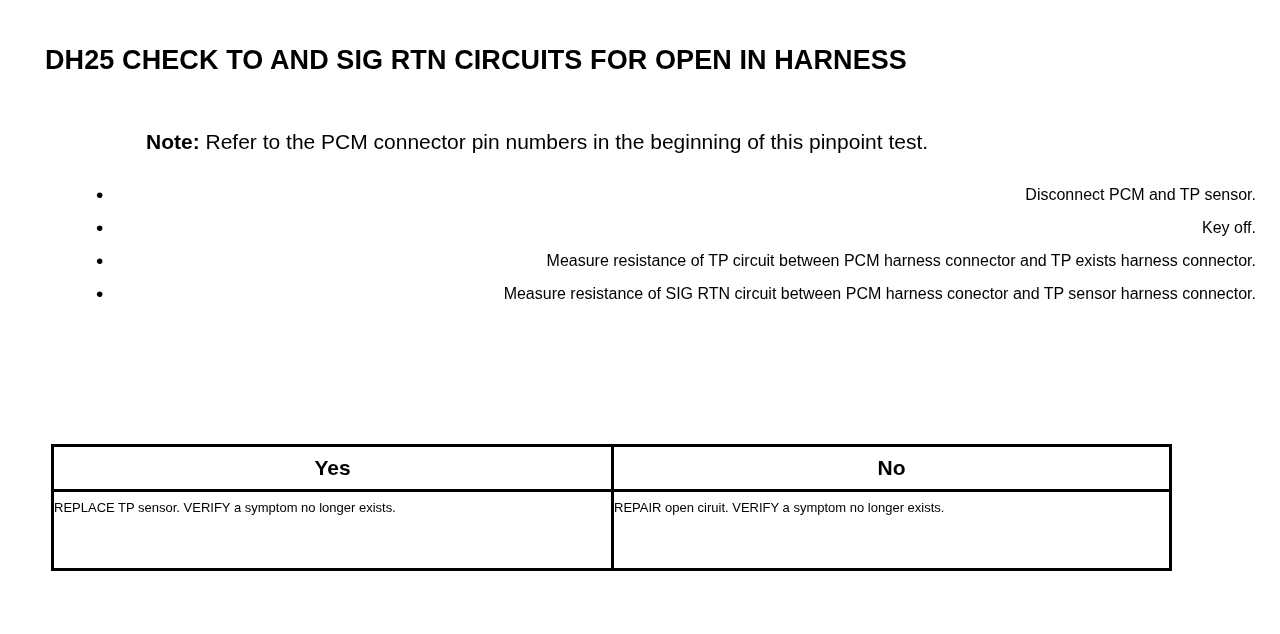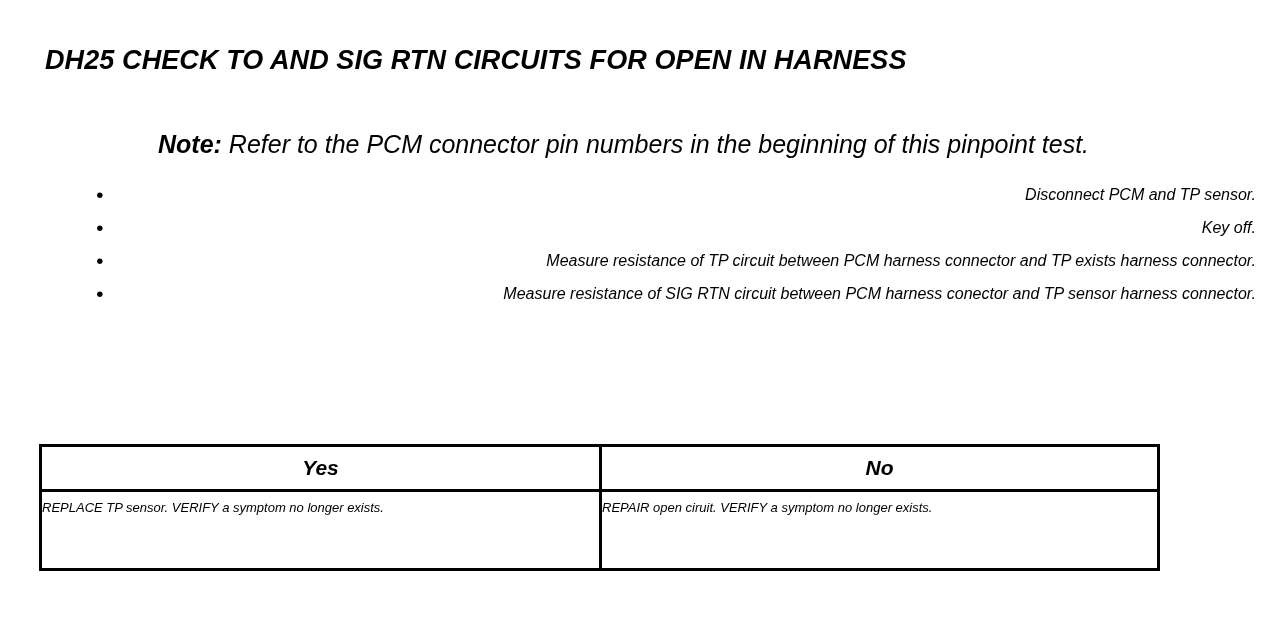--- a/index.html
+++ b/index.html
@@ -16,41 +16,40 @@
     overflow: hidden;
     -webkit-font-smoothing: none;
   }
 
   .page {
     position: absolute;
     left: 0;
     top: 0;
     width: 1280px;
     height: 634px;
-    font-style: italic;
   }
 
   
   .doc-title {
     position: absolute;
     left: 45px;
     top: 26px;
     font-size: 27px;
     font-weight: bold;
     letter-spacing: 0.1px;
     white-space: nowrap;
     line-height: 1.2;
   }
 
   
   .note-line {
     position: absolute;
-    left: 158px;
+    left: 146px;
     top: 105px;
-    font-size: 25px;
+    font-size: 21px;
     line-height: 1.25;
     white-space: nowrap;
     margin-top: 24px;
   }
   .note-label {
     font-weight: bold;
   }
 
   
   .steps {
@@ -90,21 +89,21 @@
     font-size: 20px;
     font-weight: bold;
     letter-spacing: -0.2px;
     white-space: nowrap;
     line-height: 1.2;
   }
 
   
   .decision-table {
     position: absolute;
-    left: 39px;
+    left: 51px;
     top: 444px;
     width: 1118px;
     border-collapse: collapse;
     table-layout: fixed;
   }
   .decision-table td {
     border: 3px solid #000000;
     vertical-align: top;
     padding: 0;
   }

